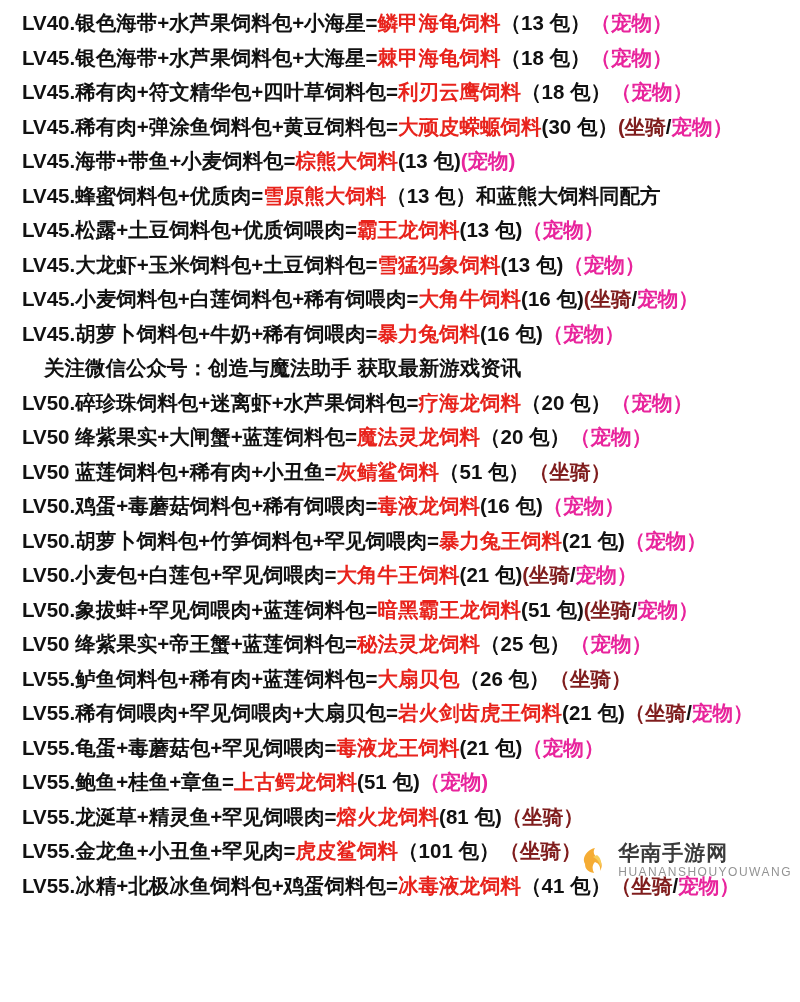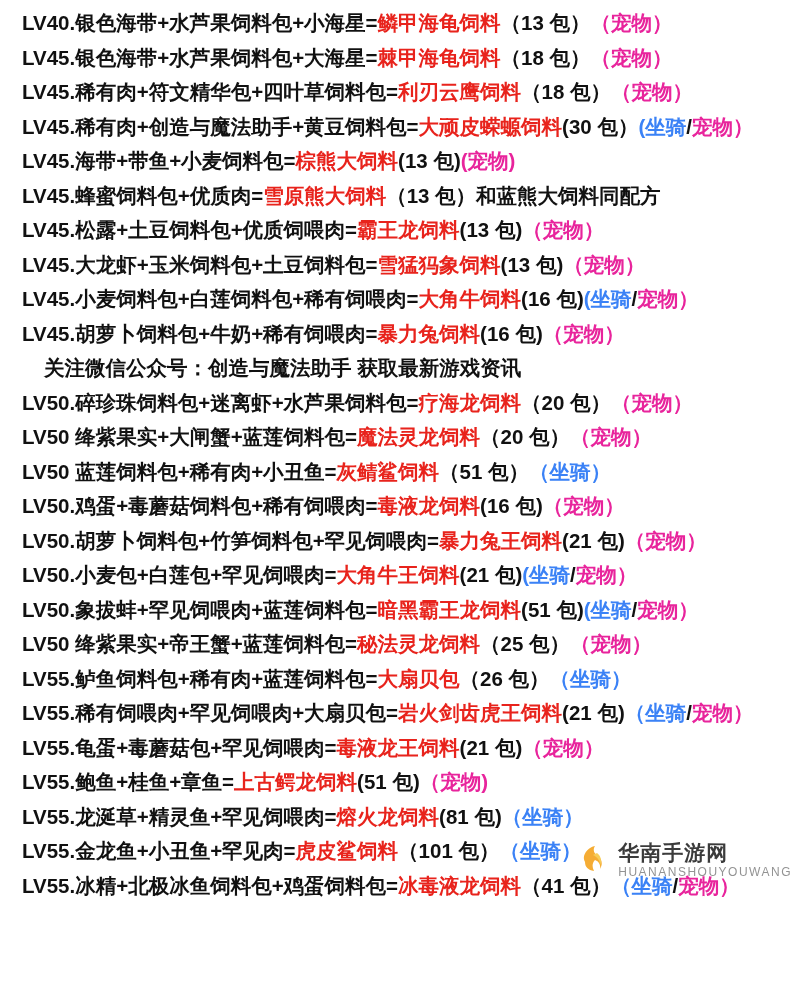--- a/index.html
+++ b/index.html
@@ -33,29 +33,29 @@
   }
   .line.note {
     font-weight: 700;
     color: #111111;
     padding-left: 22px;
   }
   .seg { display: inline; }
   .c-dark { color: #111111; }
   .c-red { color: #e8231c; }
   .c-magenta { color: #e8249c; }
-  .c-blue { color: #3b82f6; }
+  .c-blue { color: #7f1d1d; }
 
   
   #watermark {
     position: absolute;
     right: 8px;
     bottom: 4px;
     display: flex;
-    align-items: flex-start;
+    align-items: flex-end;
     gap: 6px;
     opacity: 0.92;
   }
   #wm-logo {
     width: 34px;
     height: 34px;
     position: relative;
     display: inline-block;
   }
   #wm-logo svg { display: block; }
@@ -78,21 +78,21 @@
   }
 </style>
 </head>
 <body>
 
 <div id="sheet">
   <div id="lines-container">
       <div class="line"><span class="seg c-dark">LV40.银色海带+水芦果饲料包+小海星=</span><span class="seg c-red">鳞甲海龟饲料</span><span class="seg c-dark">（13 包）</span><span class="seg c-magenta">（宠物）</span></div>
       <div class="line"><span class="seg c-dark">LV45.银色海带+水芦果饲料包+大海星=</span><span class="seg c-red">棘甲海龟饲料</span><span class="seg c-dark">（18 包）</span><span class="seg c-magenta">（宠物）</span></div>
       <div class="line"><span class="seg c-dark">LV45.稀有肉+符文精华包+四叶草饲料包=</span><span class="seg c-red">利刃云鹰饲料</span><span class="seg c-dark">（18 包）</span><span class="seg c-magenta">（宠物）</span></div>
-      <div class="line"><span class="seg c-dark">LV45.稀有肉+创造与魔法助手+黄豆饲料包=</span><span class="seg c-red">大顽皮蝾螈饲料</span><span class="seg c-dark">(30 包）</span><span class="seg c-blue">(坐骑</span><span class="seg c-dark">/</span><span class="seg c-magenta">宠物）</span></div>
+      <div class="line"><span class="seg c-dark">LV45.稀有肉+弹涂鱼饲料包+黄豆饲料包=</span><span class="seg c-red">大顽皮蝾螈饲料</span><span class="seg c-dark">(30 包）</span><span class="seg c-blue">(坐骑</span><span class="seg c-dark">/</span><span class="seg c-magenta">宠物）</span></div>
       <div class="line"><span class="seg c-dark">LV45.海带+带鱼+小麦饲料包=</span><span class="seg c-red">棕熊大饲料</span><span class="seg c-dark">(13 包)</span><span class="seg c-magenta">(宠物)</span></div>
       <div class="line"><span class="seg c-dark">LV45.蜂蜜饲料包+优质肉=</span><span class="seg c-red">雪原熊大饲料</span><span class="seg c-dark">（13 包）和蓝熊大饲料同配方</span></div>
       <div class="line"><span class="seg c-dark">LV45.松露+土豆饲料包+优质饲喂肉=</span><span class="seg c-red">霸王龙饲料</span><span class="seg c-dark">(13 包)</span><span class="seg c-magenta">（宠物）</span></div>
       <div class="line"><span class="seg c-dark">LV45.大龙虾+玉米饲料包+土豆饲料包=</span><span class="seg c-red">雪猛犸象饲料</span><span class="seg c-dark">(13 包)</span><span class="seg c-magenta">（宠物）</span></div>
       <div class="line"><span class="seg c-dark">LV45.小麦饲料包+白莲饲料包+稀有饲喂肉=</span><span class="seg c-red">大角牛饲料</span><span class="seg c-dark">(16 包)</span><span class="seg c-blue">(坐骑</span><span class="seg c-dark">/</span><span class="seg c-magenta">宠物）</span></div>
       <div class="line"><span class="seg c-dark">LV45.胡萝卜饲料包+牛奶+稀有饲喂肉=</span><span class="seg c-red">暴力兔饲料</span><span class="seg c-dark">(16 包)</span><span class="seg c-magenta">（宠物）</span></div>
       <div class="line note"><span class="seg c-dark">关注微信公众号：创造与魔法助手   获取最新游戏资讯</span></div>
       <div class="line"><span class="seg c-dark">LV50.碎珍珠饲料包+迷离虾+水芦果饲料包=</span><span class="seg c-red">疗海龙饲料</span><span class="seg c-dark">（20 包）</span><span class="seg c-magenta">（宠物）</span></div>
       <div class="line"><span class="seg c-dark">LV50 绛紫果实+大闸蟹+蓝莲饲料包=</span><span class="seg c-red">魔法灵龙饲料</span><span class="seg c-dark">（20 包）</span><span class="seg c-magenta">（宠物）</span></div>
       <div class="line"><span class="seg c-dark">LV50 蓝莲饲料包+稀有肉+小丑鱼=</span><span class="seg c-red">灰鲭鲨饲料</span><span class="seg c-dark">（51 包）</span><span class="seg c-blue">（坐骑）</span></div>

